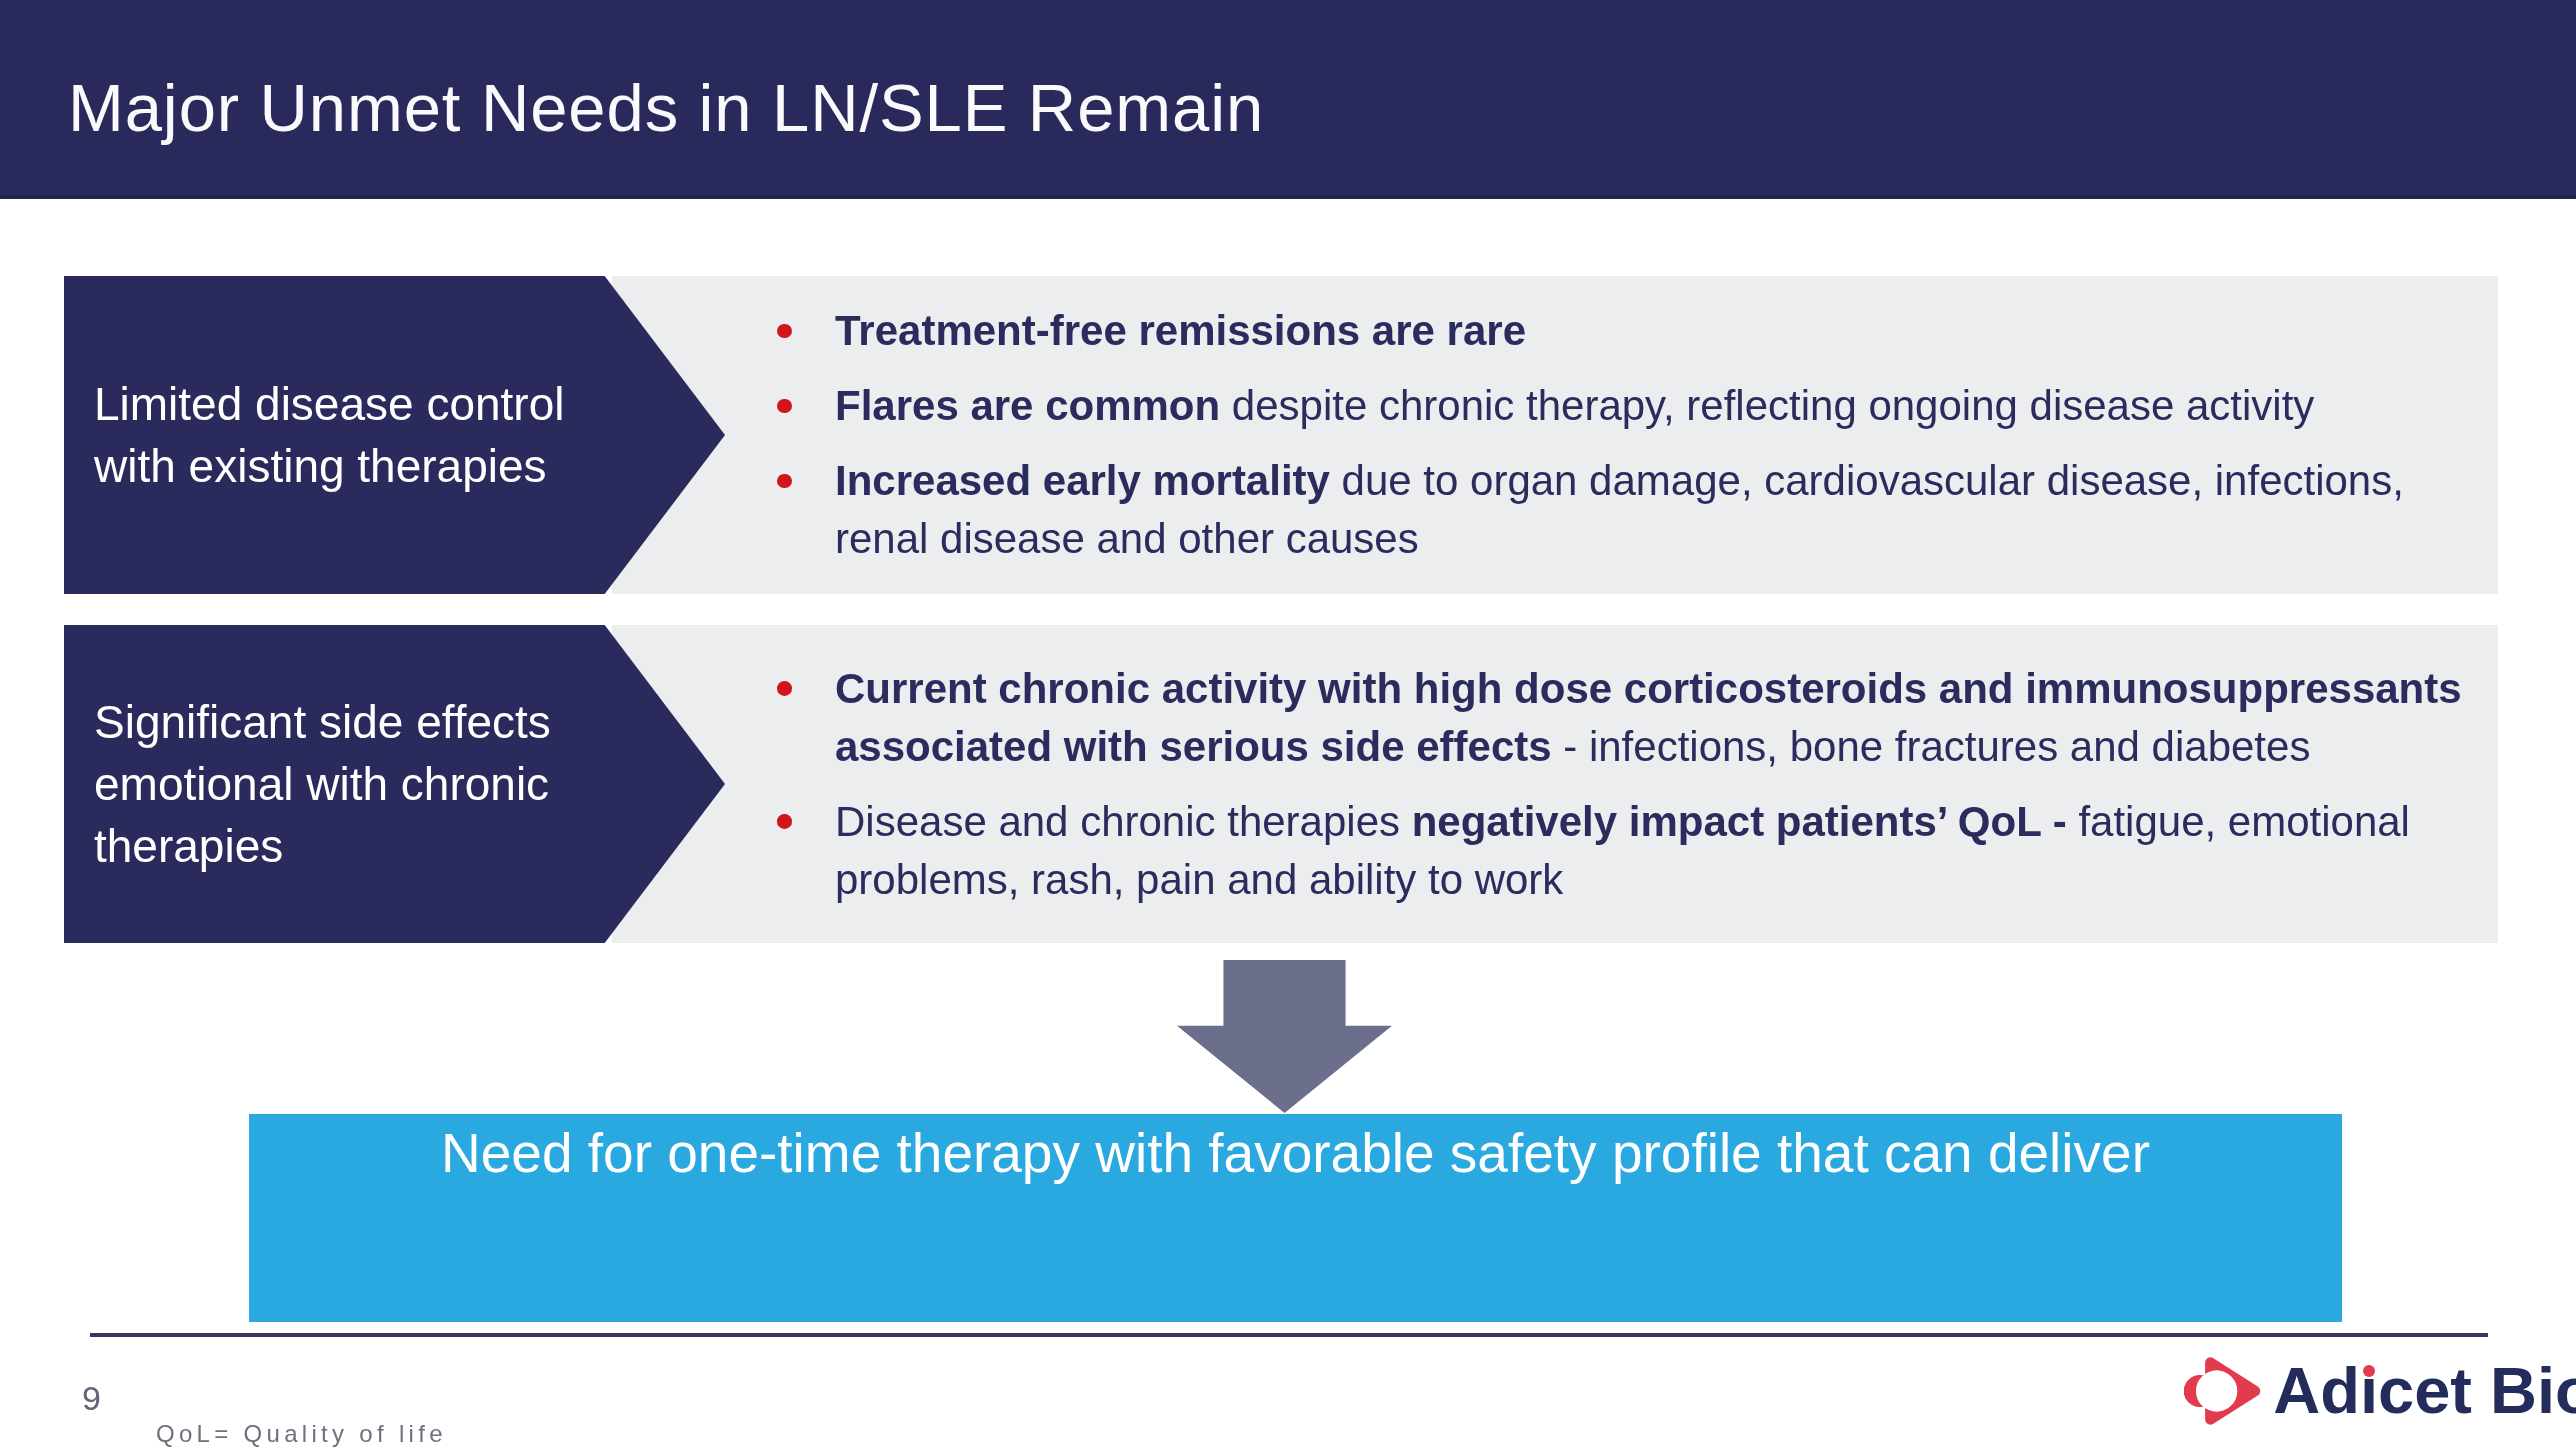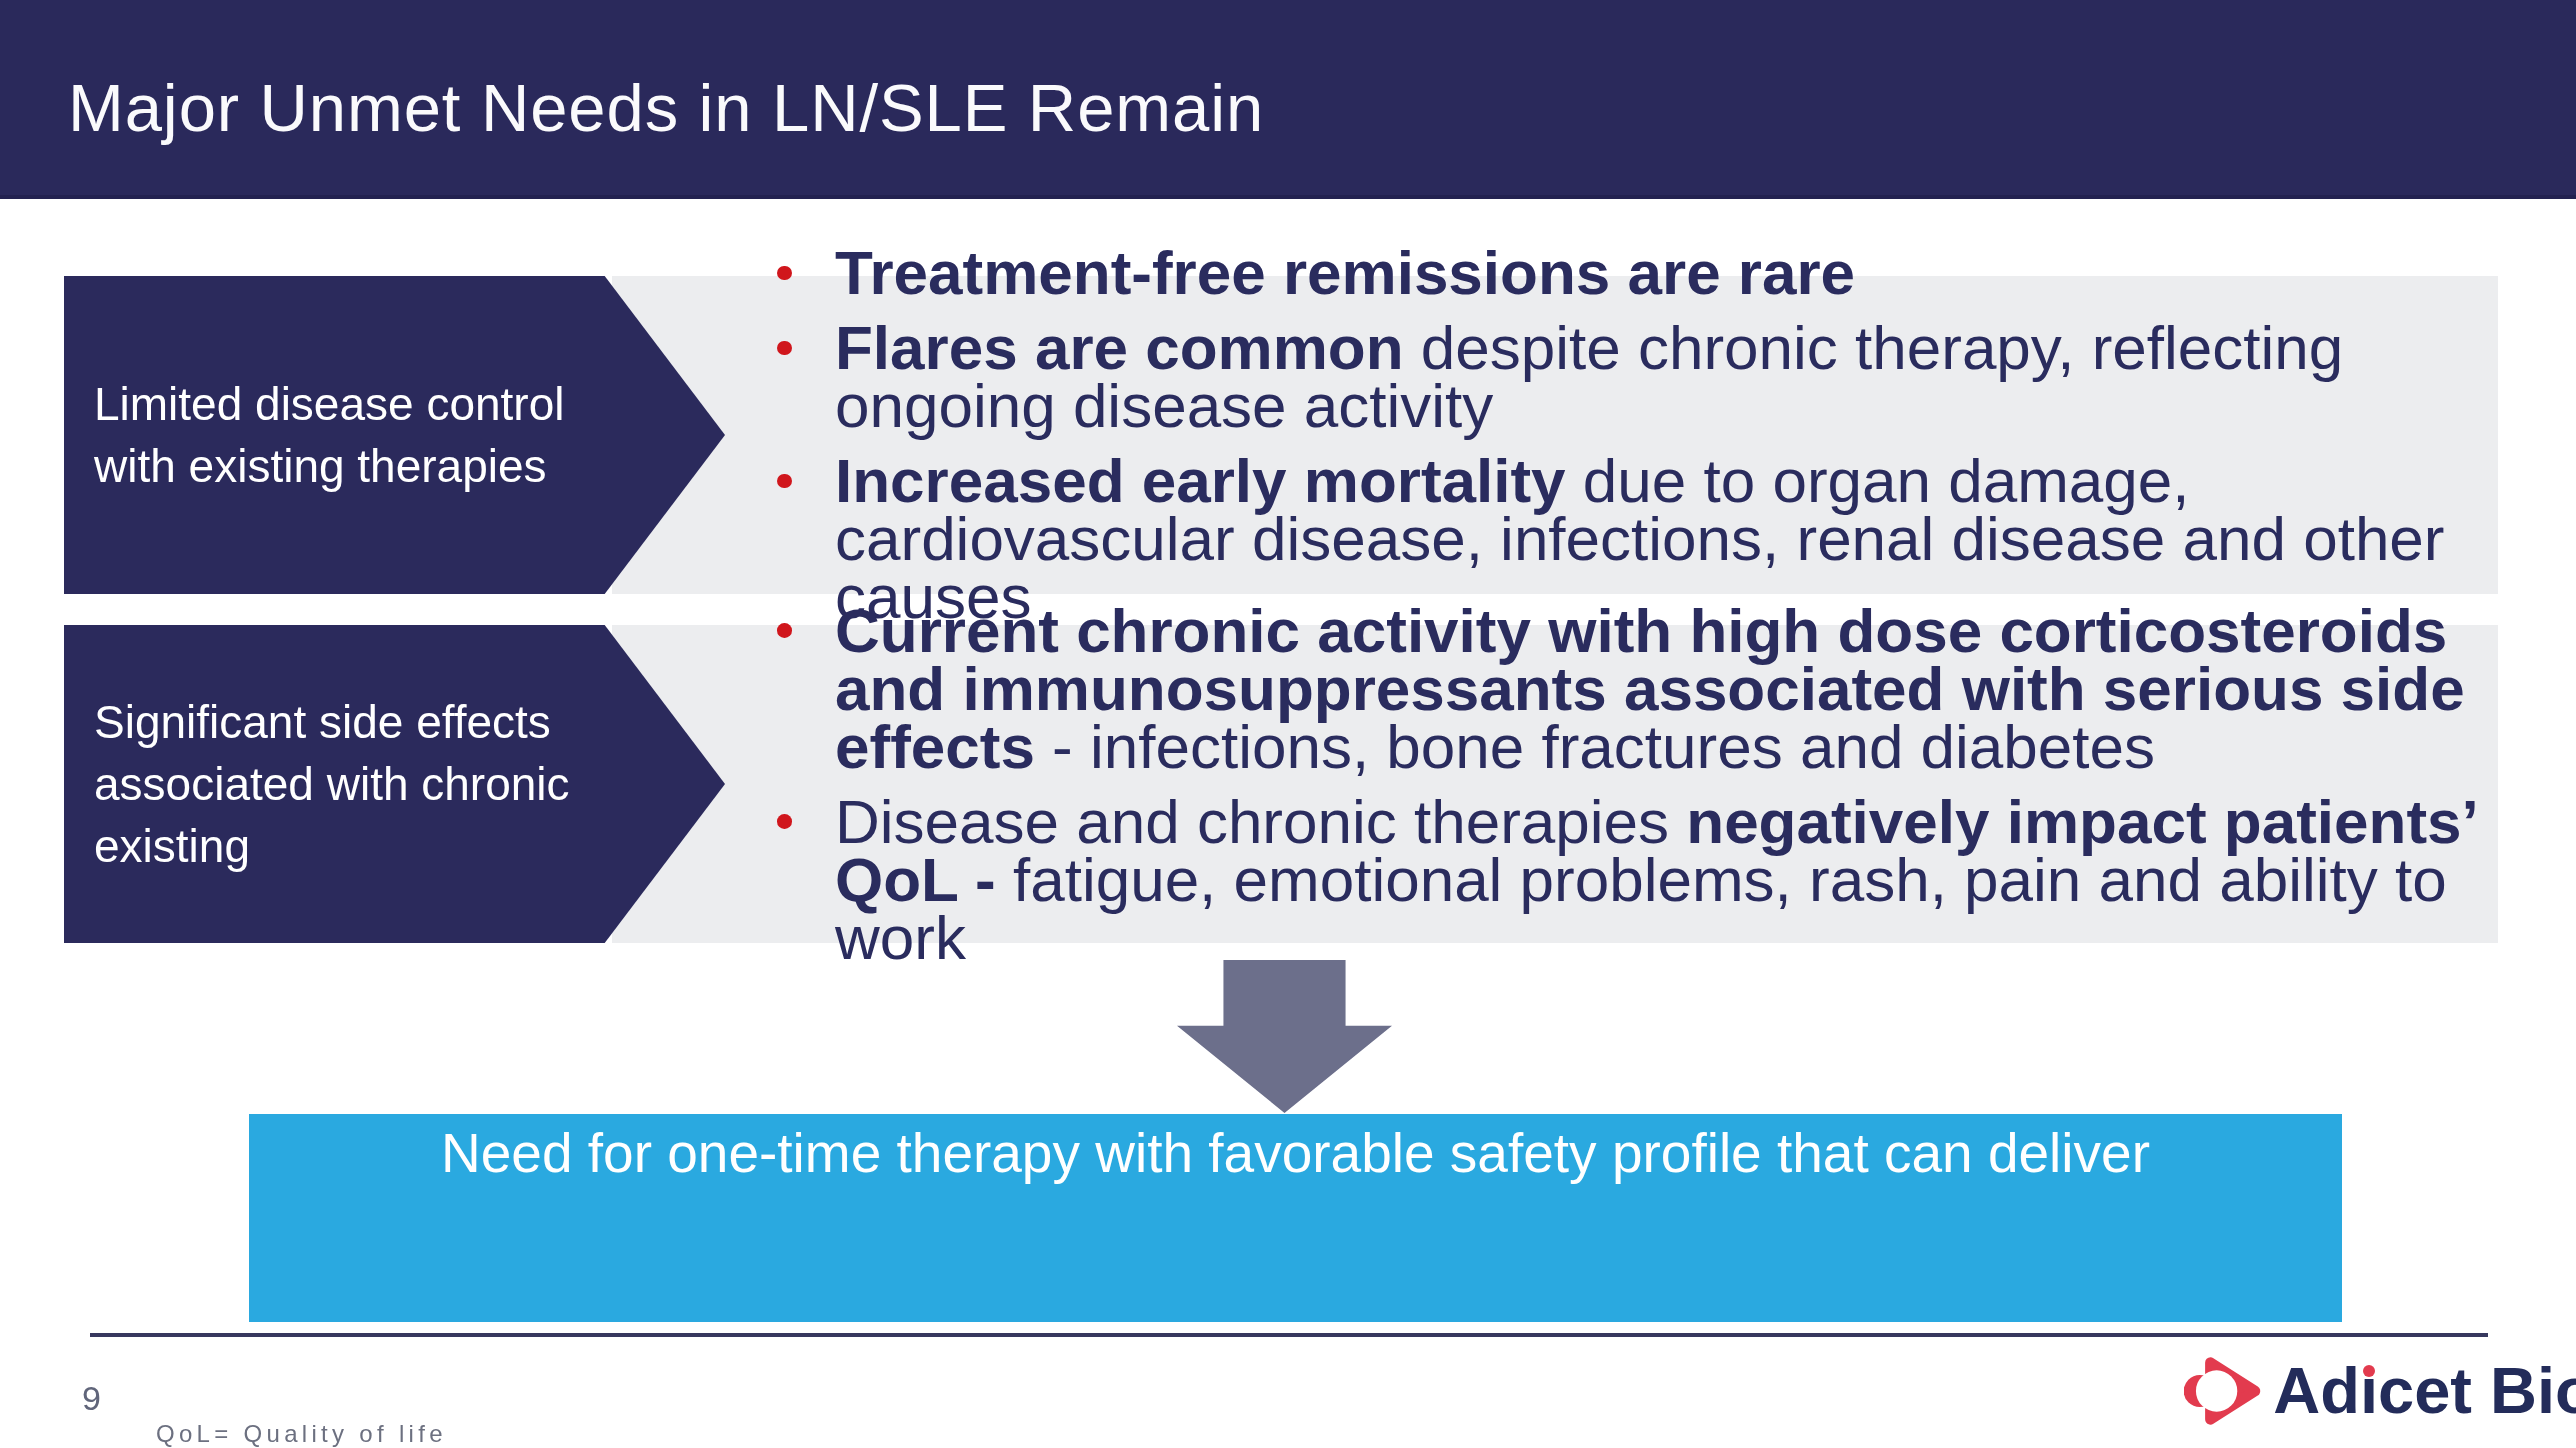--- a/index.html
+++ b/index.html
@@ -23,21 +23,21 @@
     display:flex;align-items:center;
   }
   .chevron-label{color:#ffffff;font-size:46px;line-height:62px;padding-left:30px;width:532px;}
   .bullets{
     position:absolute;left:777px;top:0;width:1704px;height:318px;
     display:flex;flex-direction:column;justify-content:center;gap:17px;
   }
   .bullet{display:flex;align-items:flex-start;}
   .bullet-dot{flex:0 0 58px;padding-top:21.5px;}
   .bullet-dot::before{content:"";display:block;width:14.6px;height:14.6px;border-radius:50%;background:#D0161C;}
-  .bullet-text{font-size:62px;line-height:58px;color:#2A2C5E;}
+  .bullet-text{font-size:42px;line-height:58px;color:#2A2C5E;}
   .seg-bold{font-weight:bold;}
 
   
   .down-arrow{
     position:absolute;left:1177px;top:960px;width:215px;height:153px;background:#6C6F8B;
     clip-path:polygon(21.6% 0,78.4% 0,78.4% 43%,100% 43%,50% 100%,0 43%,21.6% 43%);
   }
 
   
   .banner{
@@ -83,21 +83,21 @@
     <div class="bullet">
       <span class="bullet-dot"></span>
       <span class="bullet-text"><span></span><span class="seg-bold">Increased early mortality</span><span> due to organ damage, cardiovascular disease, infections, renal disease and other causes</span></span>
     </div>
   </div>
 </div>
 
 <div class="row row-2">
   <div class="panel"></div>
   <div class="chevron">
-    <div class="chevron-label">Significant side effects associated with chronic existing</div>
+    <div class="chevron-label">Significant side effects emotional with chronic therapies</div>
   </div>
   <div class="bullets">
     <div class="bullet">
       <span class="bullet-dot"></span>
       <span class="bullet-text"><span></span><span class="seg-bold">Current chronic activity with high dose corticosteroids and immunosuppressants associated with serious side effects</span><span> - infections, bone fractures and diabetes</span></span>
     </div>
     <div class="bullet">
       <span class="bullet-dot"></span>
       <span class="bullet-text"><span>Disease and chronic therapies </span><span class="seg-bold">negatively impact patients’ QoL -</span><span> fatigue, emotional problems, rash, pain and ability to work</span></span>
     </div>

